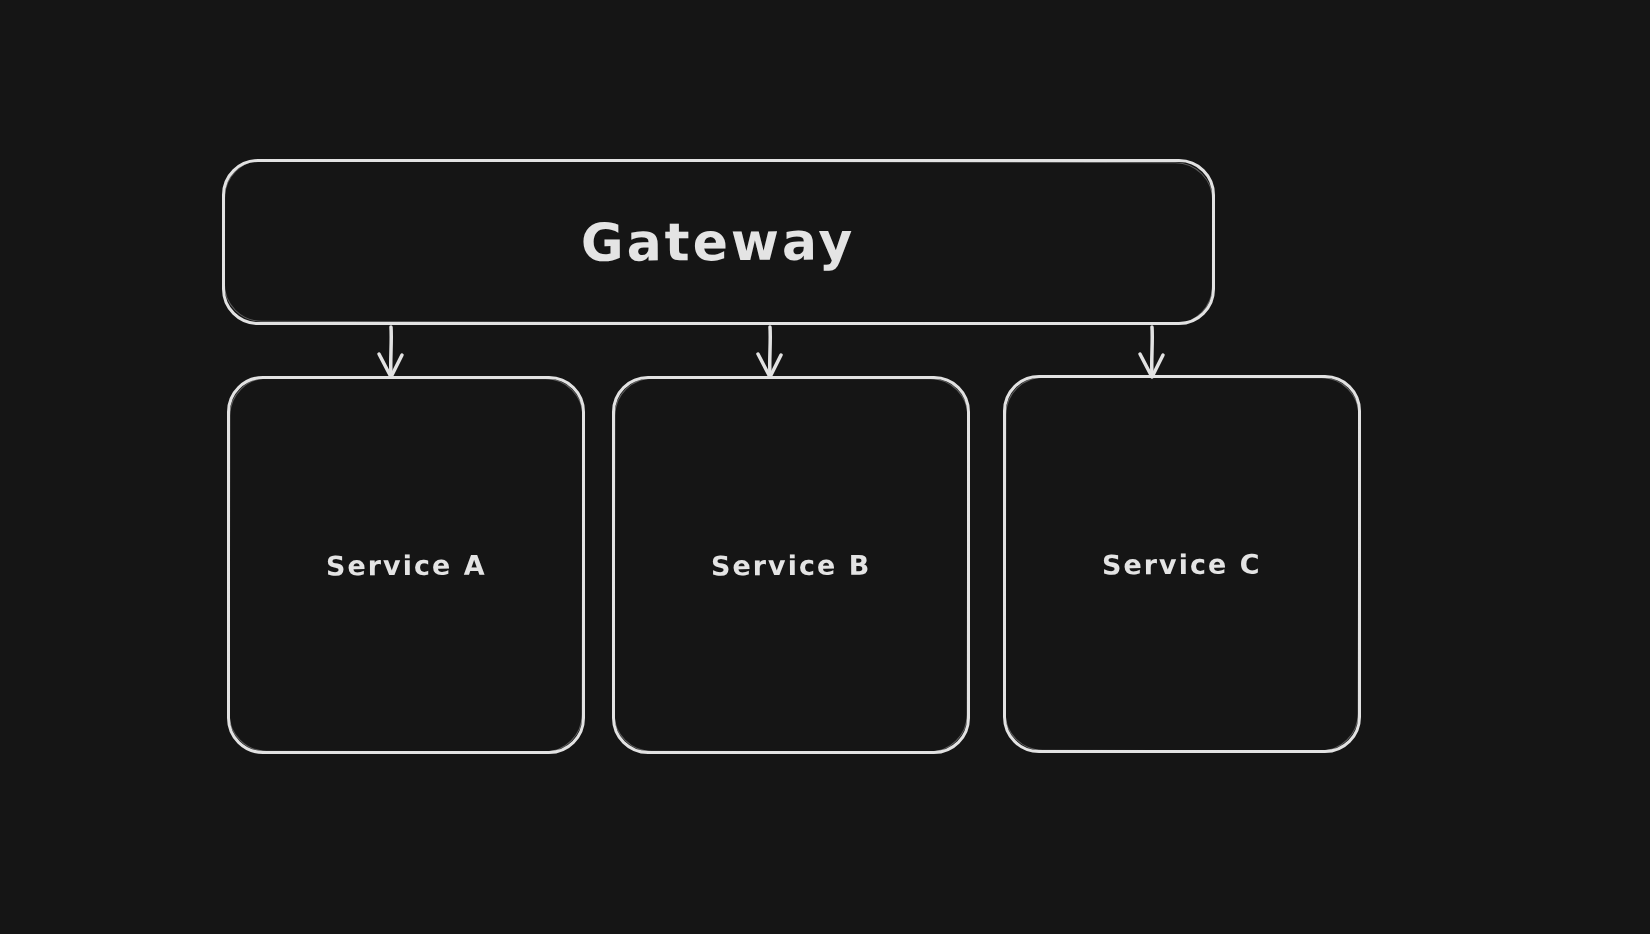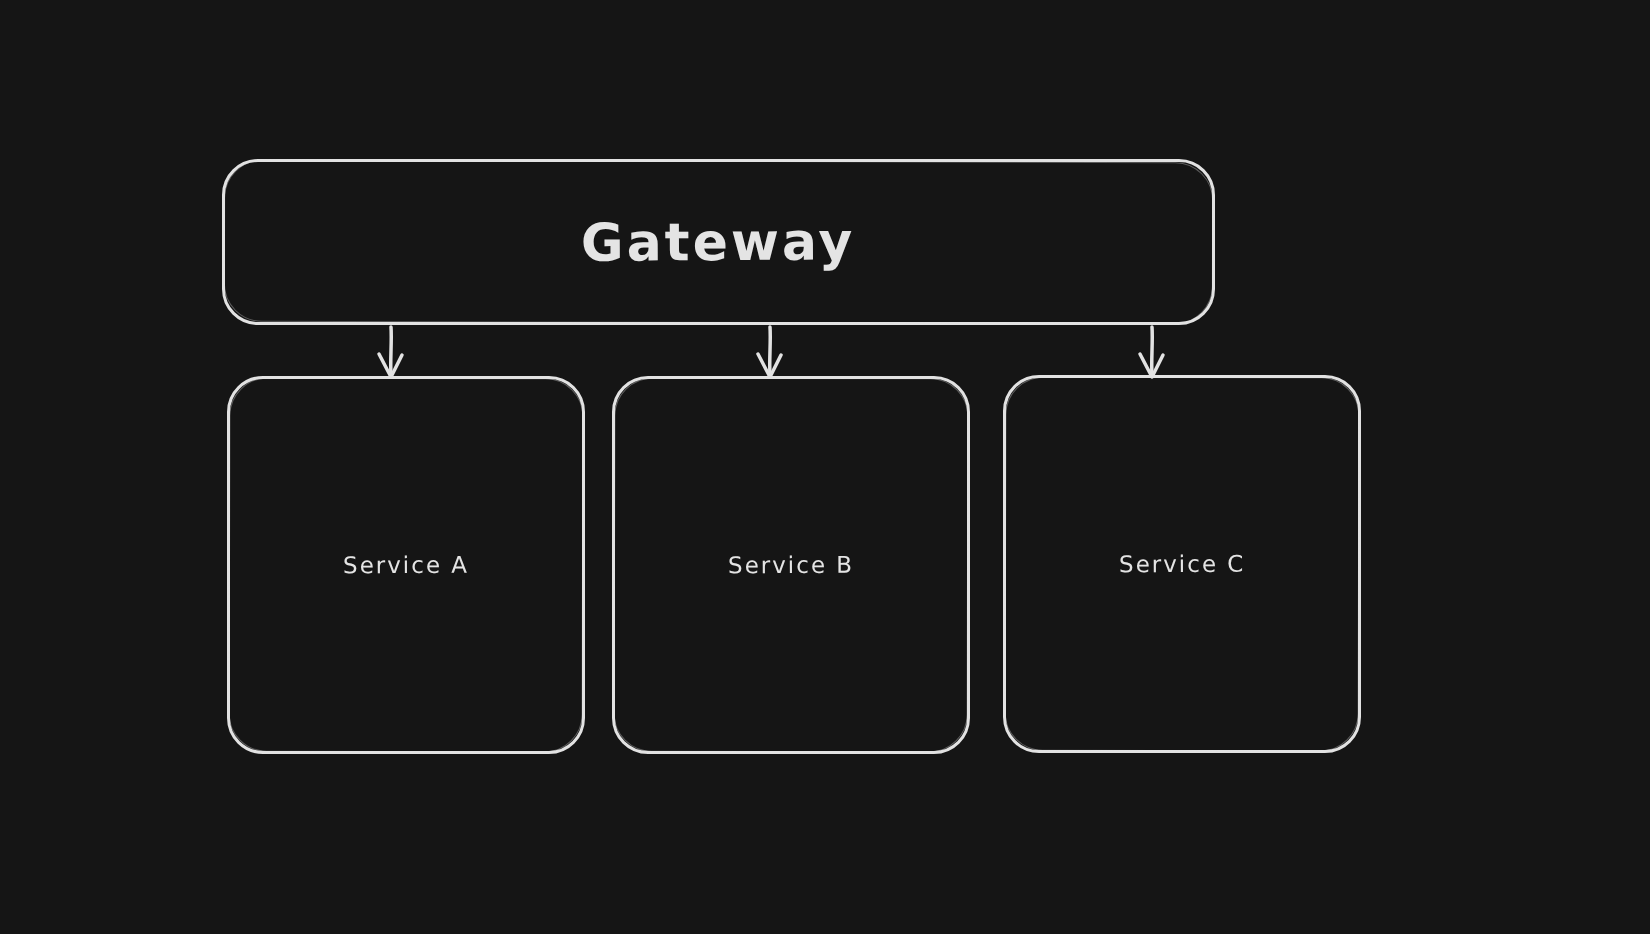--- a/index.html
+++ b/index.html
@@ -49,22 +49,22 @@
     font-size: 52px;
     font-weight: 600;
     letter-spacing: 3px;
     transform: rotate(-0.3deg);
   }
   .node-service {
     top: 376px;
     width: 358px; height: 378px;
   }
   .node-service .label {
-    font-size: 23px;
-    font-weight: 400;
+    font-size: 27px;
+    font-weight: 700;
     letter-spacing: 2px;
     transform: rotate(-0.3deg);
   }
   .node-service-a { left: 227px; }
   .node-service-b { left: 612px; }
   .node-service-c { left: 1003px; top: 375px; }
   .label { white-space: nowrap; }
   svg.edges {
     position: absolute;
     left: 0; top: 0;

